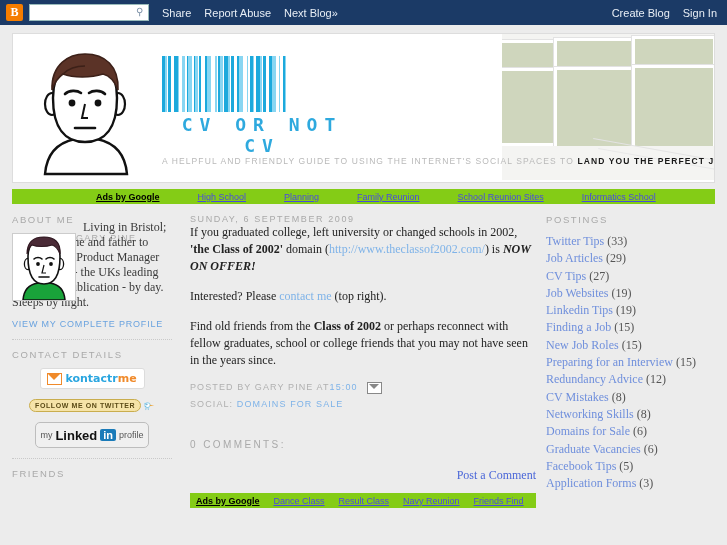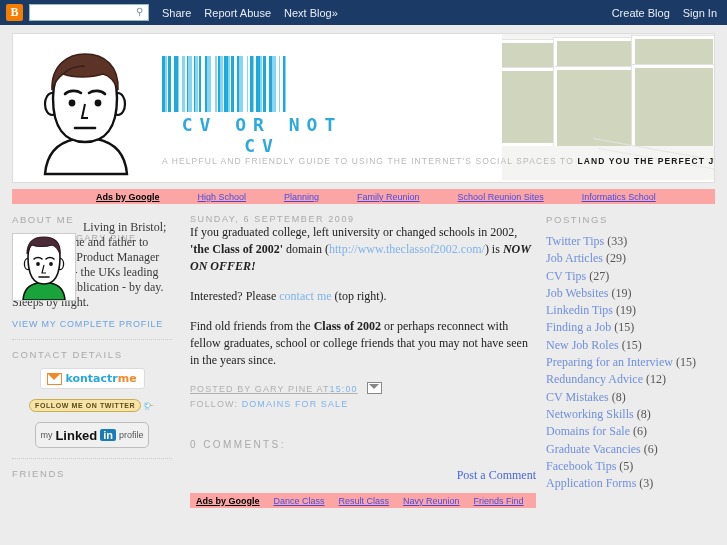--- a/index.html
+++ b/index.html
@@ -65,21 +65,21 @@
   }
   #tagline b{color:#1a1a1a;font-weight:bold;}
 
   
   #windows{position:absolute;right:0;top:0;width:212px;height:146px;background:#fdfdfd;overflow:hidden;}
   .wpane{position:absolute;background:#cfd6bd;border:3px solid #fff;outline:1px solid #e2e2e2;}
   .wmull{position:absolute;background:#f4f4f2;}
 
   
   .adsbar{
-    background:#fca5a5;height:15px;display:flex;align-items:center;
+    background:#84cc16;height:15px;display:flex;align-items:center;
     font-size:9px;overflow:hidden;white-space:nowrap;
   }
   #adsbar-top{margin-top:6px;padding-left:84px;}
   .ads-by{color:#000;font-weight:bold;text-decoration:underline;margin-right:38px;}
   .ad-link{color:#4a4ae0;text-decoration:underline;margin-right:38px;}
 
   
   #cols{display:flex;margin-top:10px;}
   #left{width:168px;flex:none;padding-right:8px;box-sizing:border-box;}
   #center{width:366px;flex:none;padding:0 10px;box-sizing:border-box;}
@@ -131,21 +131,21 @@
 
   
   .post-date{color:#a9a9a9;font-size:9px;letter-spacing:1.6px;}
   .post-title{
     color:#2b45d6;font-family:"Liberation Serif",serif;font-size:15px;font-weight:bold;
     margin:9px 0 12px 0;
   }
   .post-body{font-family:"Liberation Serif",serif;font-size:12px;color:#222;line-height:17px;}
   .post-body p{margin:0 0 13px 0;}
   .post-body a{color:#7fb3e8;text-decoration:none;}
-  .post-meta{color:#b0b0b0;font-size:9px;letter-spacing:1.1px;margin-top:2px;display:flex;align-items:flex-end;text-decoration:underline;}
+  .post-meta{color:#b0b0b0;font-size:9px;letter-spacing:1.1px;margin-top:2px;display:flex;align-items:flex-start;}
   .post-meta a{color:#7fb3e8;text-decoration:none;}
   .env-icon{
     display:inline-block;width:13px;height:10px;border:1px solid #888;margin-left:9px;position:relative;background:#fff;
   }
   .env-icon:before{content:"";position:absolute;left:1px;top:1px;width:0;height:0;border-left:5px solid transparent;border-right:5px solid transparent;border-top:5px solid #888;}
   .post-labels{color:#b0b0b0;font-size:9px;letter-spacing:1.1px;margin-top:5px;}
   .post-labels a{color:#7fb3e8;text-decoration:none;}
 
   .comments-head{color:#a9a9a9;font-size:10px;letter-spacing:2.4px;margin-top:30px;}
   .comment-link{
@@ -368,21 +368,21 @@
 
         <p><span>Find old friends from the </span><b>Class of 2002</b><span> or perhaps reconnect with fellow graduates, school or college friends that you may not have seen in the years since.</span></p>
       </div>
 
       <div class="post-meta">
         <span>POSTED BY GARY PINE AT </span>
           <a href="#">15:00</a>
         <span class="env-icon"></span>
       </div>
       <div class="post-labels">
-        <span>FOLLOW: </span><a href="#">DOMAINS FOR SALE</a>
+        <span>SOCIAL: </span><a href="#">DOMAINS FOR SALE</a>
       </div>
 
       <div class="comments-head">0 COMMENTS:</div>
       <a class="comment-link" href="#">Post a Comment</a>
 
       <div class="adsbar" id="adsbar-bottom">
         <span class="ads-by">Ads by Google</span>
         <a class="ad-link" href="#">Dance Class</a>
         <a class="ad-link" href="#">Result Class</a>
         <a class="ad-link" href="#">Navy Reunion</a>

